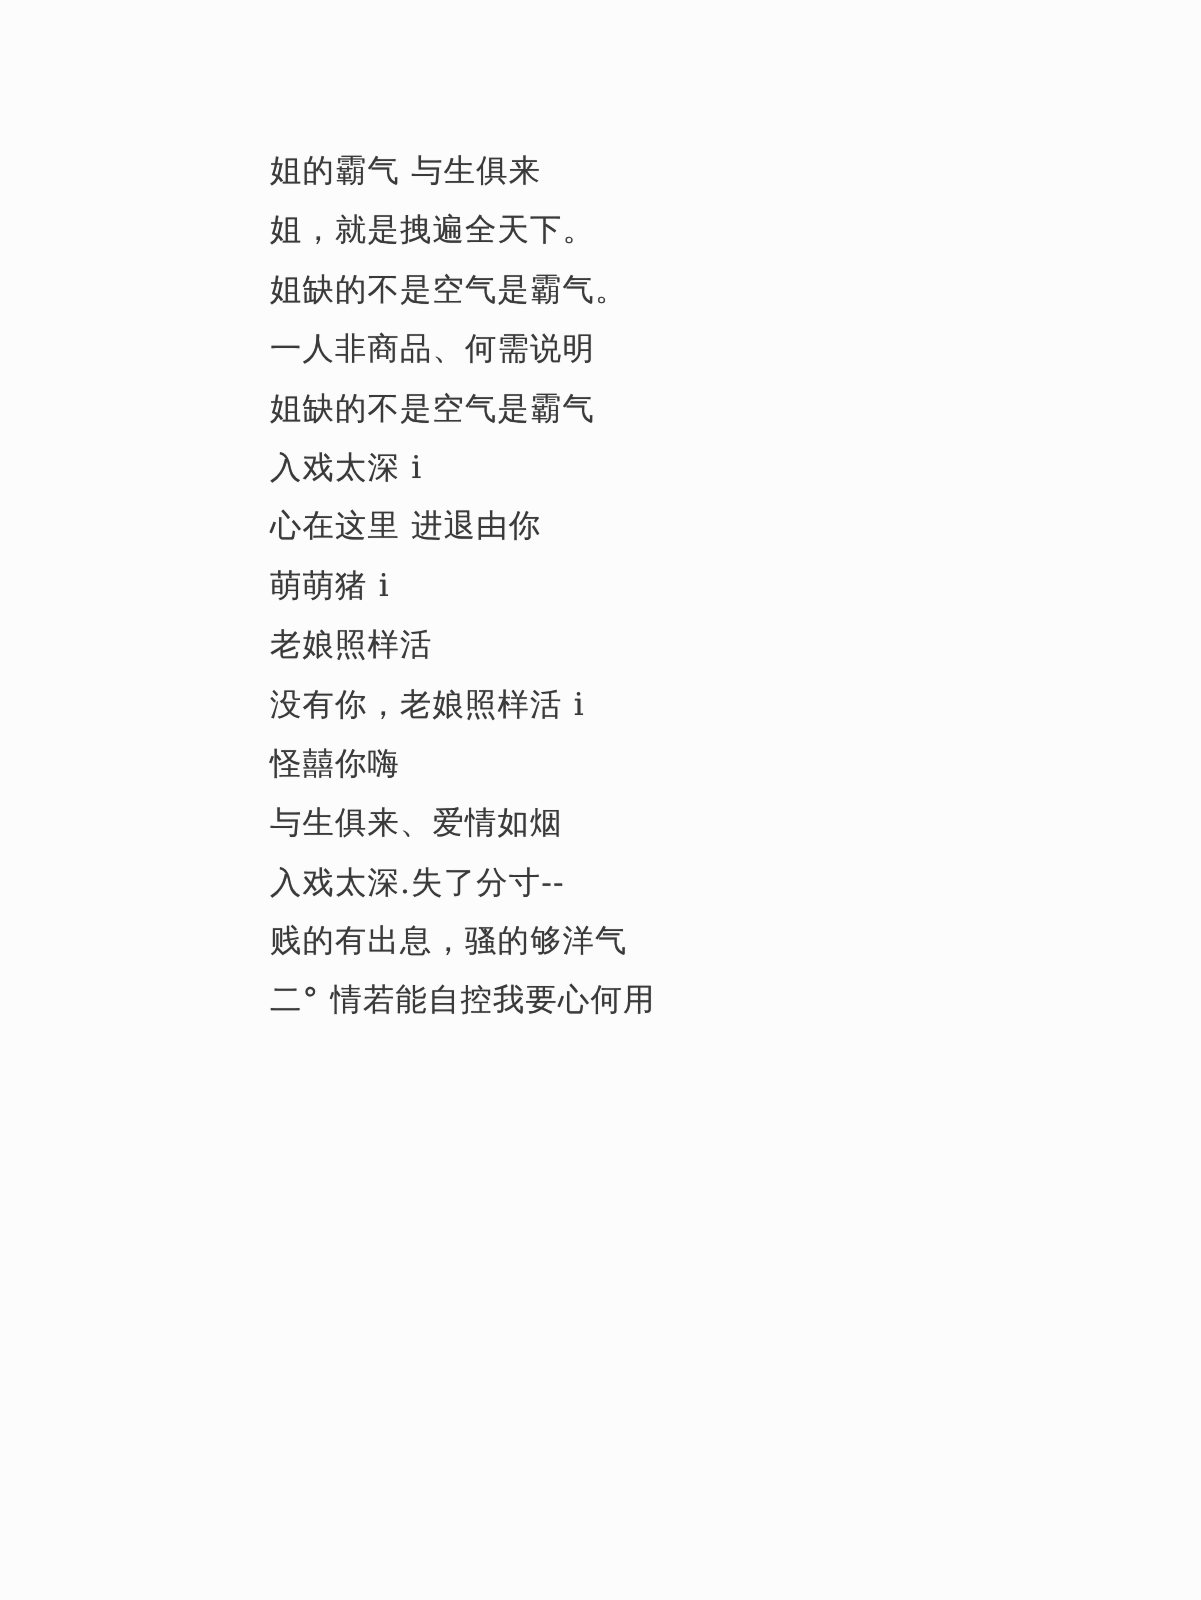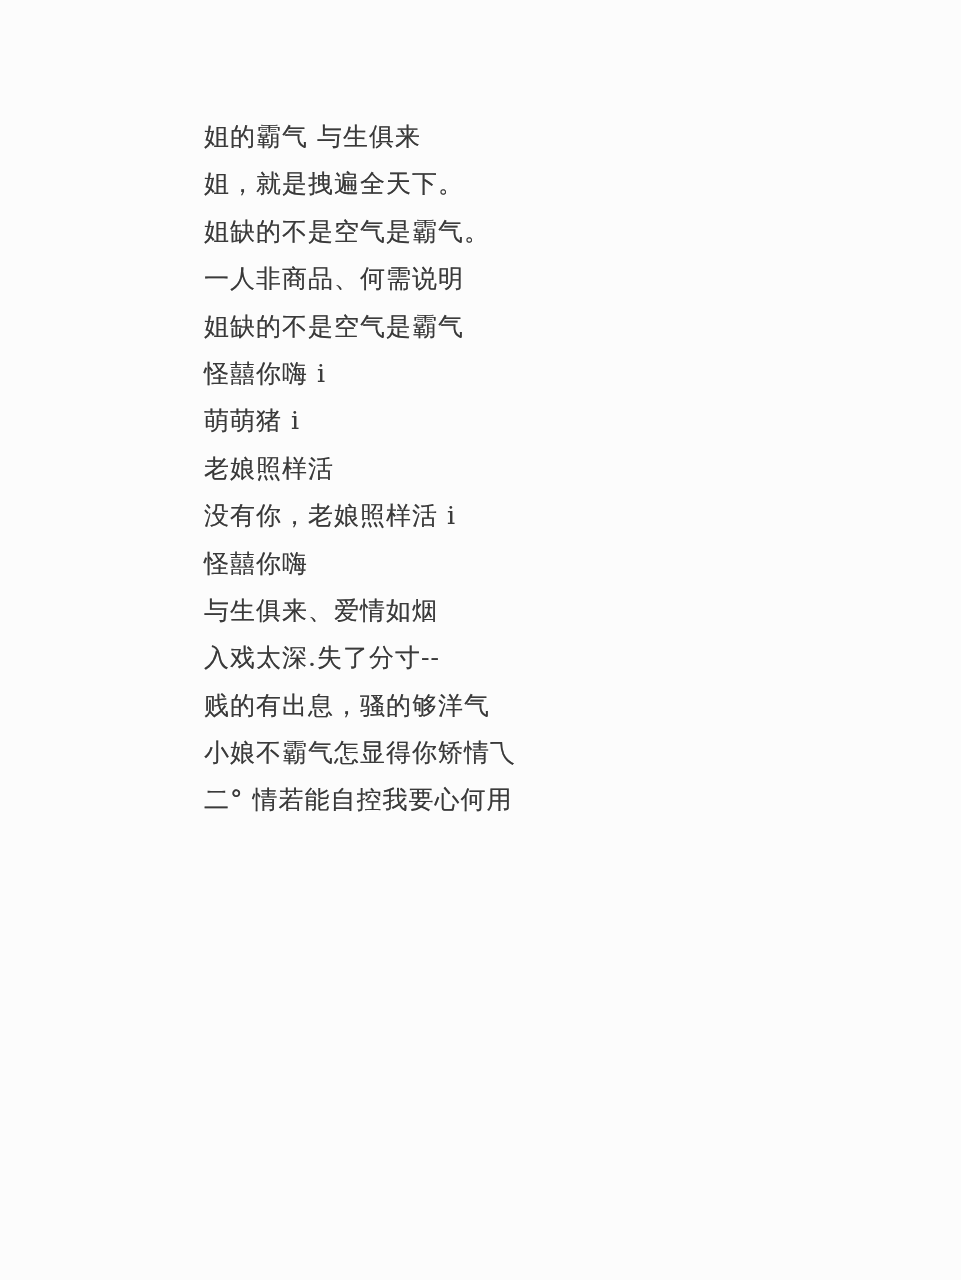--- a/index.html
+++ b/index.html
@@ -15,21 +15,21 @@
   }
   .page {
     position: relative;
     width: 961px;
     height: 1280px;
     background: #fcfcfc;
   }
   .text-block {
     position: absolute;
     top: 113px;
-    left: 204px;
+    left: 216px;
     right: 40px;
   }
   .text-line {
     font-size: 25px;
     line-height: 47.4px;
     height: 47.4px;
     color: #3a3a3a;
     letter-spacing: 1px;
     white-space: pre;
     text-shadow: 0 0 0.6px rgba(60,60,60,0.55); 
@@ -39,24 +39,24 @@
 </head>
 <body>
 
 <div class="page">
   <div class="text-block">
     <div class="text-line">姐的霸气 与生俱来</div>
     <div class="text-line">姐，就是拽遍全天下。</div>
     <div class="text-line">姐缺的不是空气是霸气。</div>
     <div class="text-line">一人非商品、何需说明</div>
     <div class="text-line">姐缺的不是空气是霸气</div>
-    <div class="text-line">怪囍你嗨 i</div>
+    <div class="text-line">入戏太深 i</div>
+    <div class="text-line">心在这里 进退由你</div>
     <div class="text-line">萌萌猪 i</div>
     <div class="text-line">老娘照样活</div>
     <div class="text-line">没有你，老娘照样活 i</div>
     <div class="text-line">怪囍你嗨</div>
     <div class="text-line">与生俱来、爱情如烟</div>
     <div class="text-line">入戏太深.失了分寸--</div>
     <div class="text-line">贱的有出息，骚的够洋气</div>
-    <div class="text-line">小娘不霸气怎显得你矫情乁</div>
     <div class="text-line">二° 情若能自控我要心何用</div>
   </div>
 </div>
 
 </body></html>

